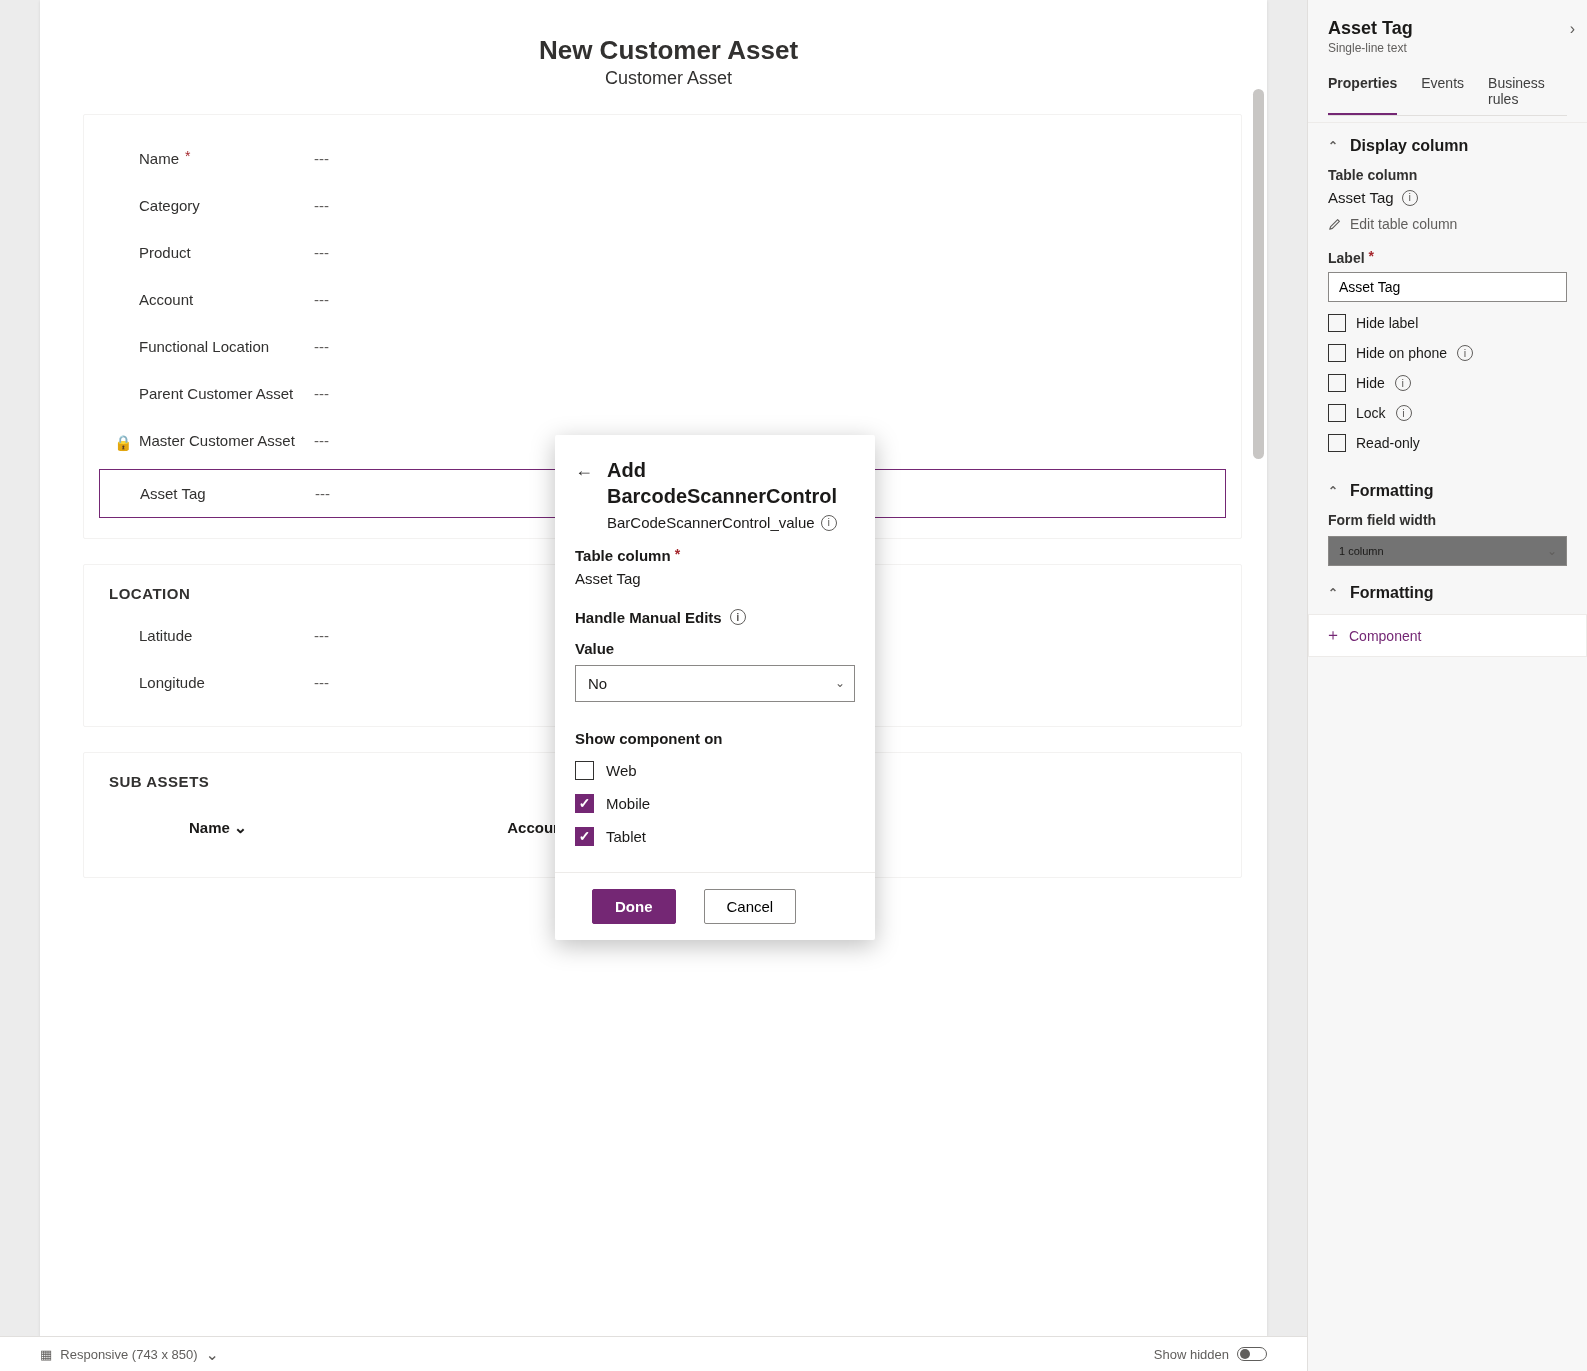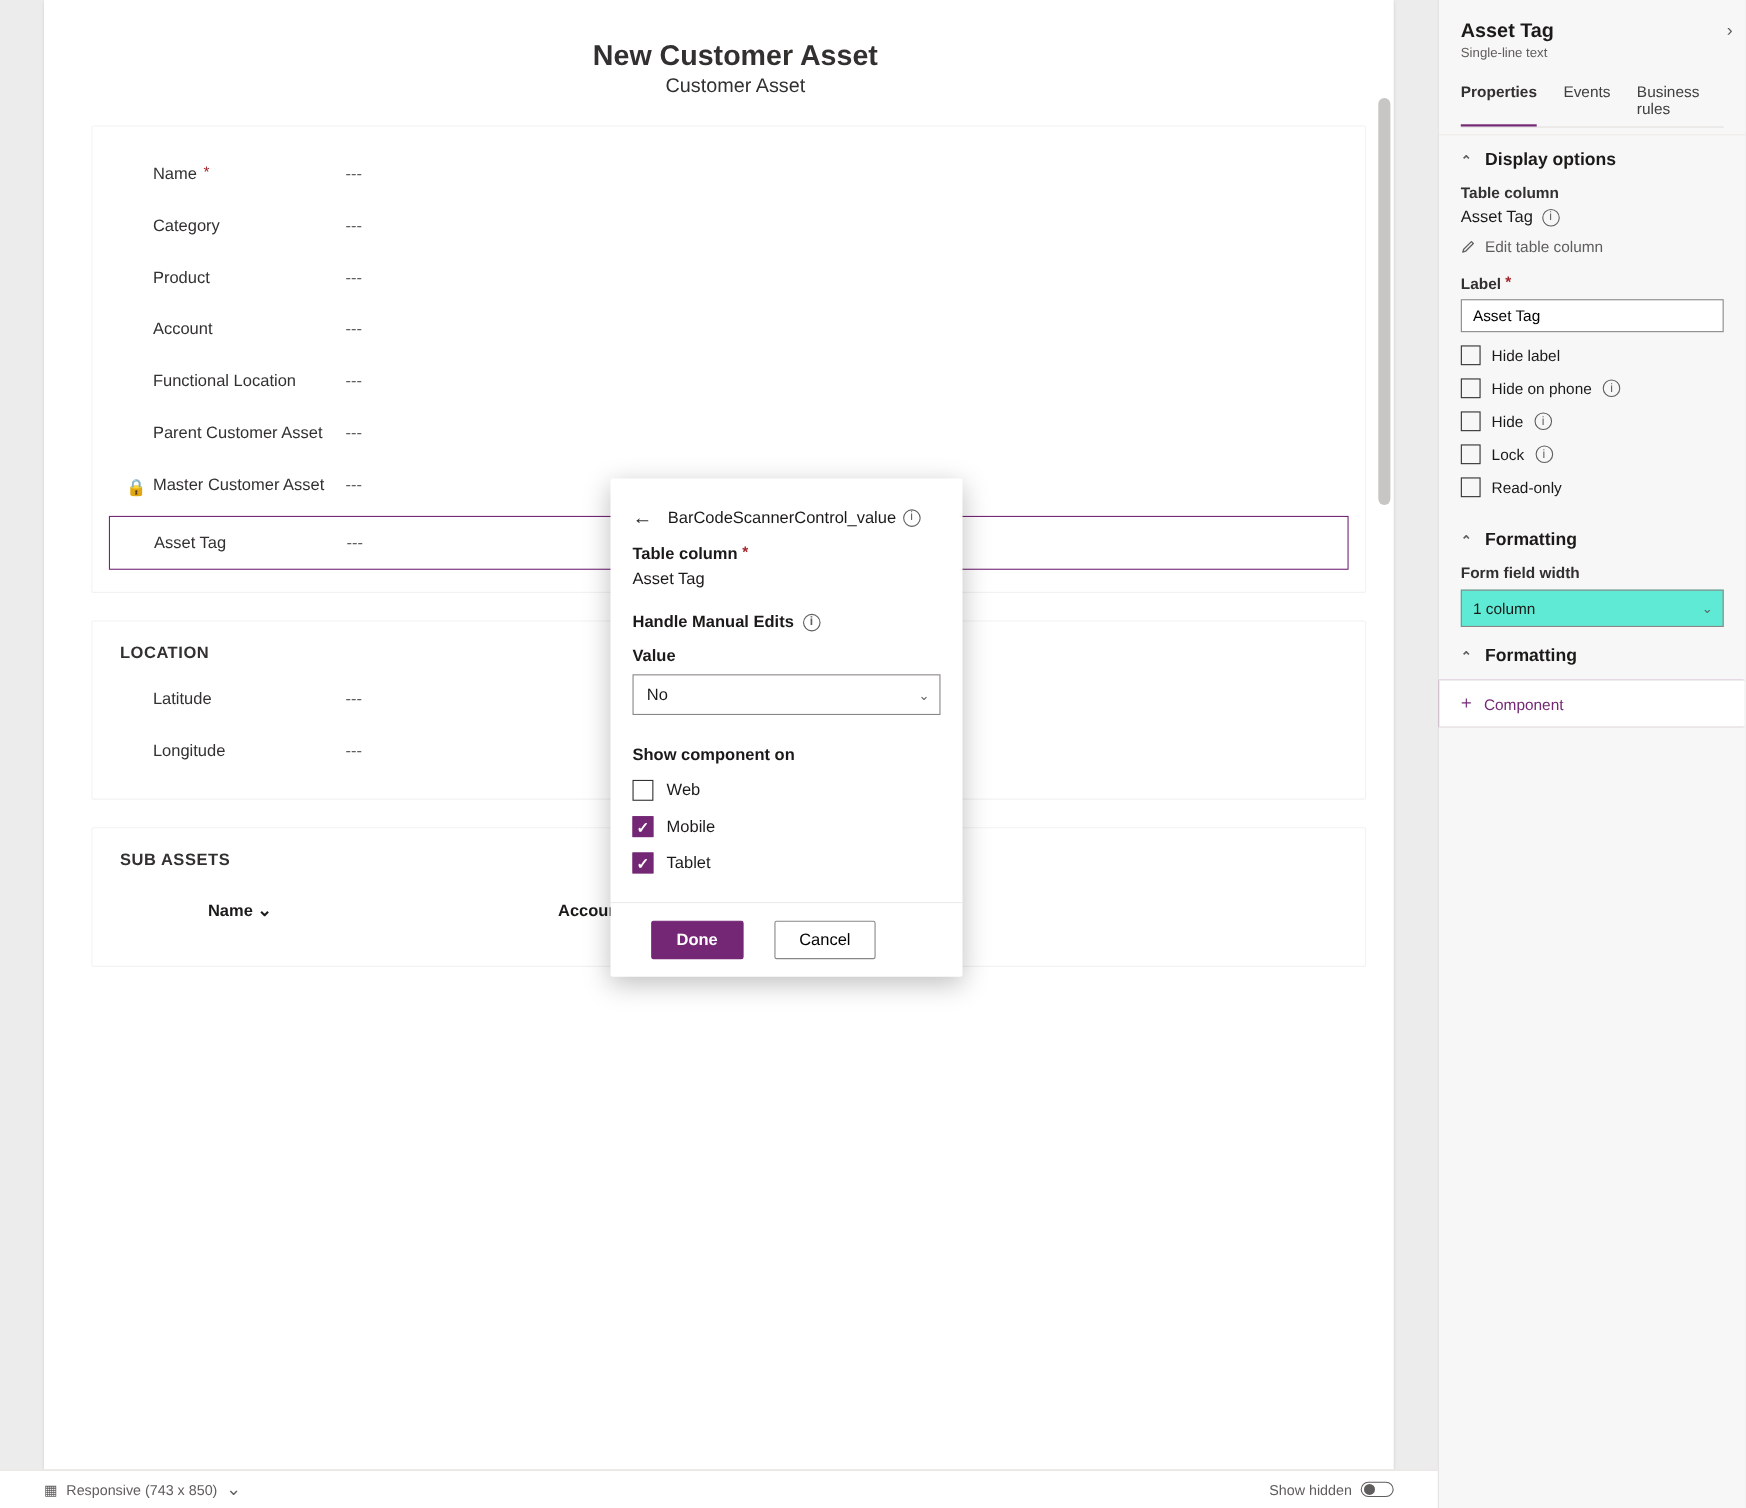--- a/index.html
+++ b/index.html
@@ -40,21 +40,21 @@
   .rp-section { padding: 14px 20px 4px 20px;}
   .rp-section-head { display:flex; align-items:center; gap:12px; font-size:16px; font-weight:600; cursor:pointer;}
   .rp-caret { font-size:12px; color:#605e5c; }
   .rp-block-label { font-size:14px; font-weight:600; margin-top:12px; color:#323130; }
   .rp-readval { font-size:15px; margin-top:6px; display:flex; align-items:center; gap:8px;}
   .rp-link { display:flex; align-items:center; gap:8px; color:#605e5c; font-size:14px; margin-top:10px; cursor:pointer;}
   .rp-input { width:100%; padding:6px 10px; font-size:14px; border:1px solid #8a8886; margin-top:6px; background:#fff;}
   .rp-check { display:flex; align-items:center; gap:10px; margin:12px 0; font-size:14px; }
   .rp-check .box { width:18px; height:18px; border:1px solid #323130; flex-shrink:0;}
   .rp-select-wrap { position:relative; margin-top:8px; }
-  .rp-select-wrap select, .rp-select { width:100%; padding:8px 30px 8px 10px; font-size:14px; border:1px solid #8a8886; background:#5eead4; appearance:none; }
+  .rp-select-wrap select, .rp-select { width:100%; padding:8px 30px 8px 10px; font-size:11px; border:1px solid #8a8886; background:#737373; appearance:none; }
   .rp-select-caret { position:absolute; right:10px; top:50%; transform:translateY(-50%); pointer-events:none; color:#605e5c; font-size:12px;}
   .add-comp-row { margin:8px 0 0 0; background:#fff; border:1px solid #edebe9; padding:10px 16px; display:flex; align-items:center; gap:8px; color:#742774; cursor:pointer; font-size:14px;}
   .add-comp-row.highlight { box-shadow: -2px 0 0 #742774; }
   
   .bottom-bar { position:absolute; left:0; right:280px; bottom:0; height:35px; background:#fff; border-top:1px solid #e1dfdd; display:flex; align-items:center; padding:0 40px; font-size:13px; color:#605e5c; justify-content:space-between;}
   .bb-left { display:flex; align-items:center; gap:8px;}
   .bb-right { display:flex; align-items:center; gap:8px;}
   .toggle { width:30px; height:14px; background:#fff; border:1px solid #605e5c; border-radius:8px; position:relative;}
   .toggle .knob { width:10px; height:10px; background:#605e5c; border-radius:50%; position:absolute; top:1px; left:2px;}
   
@@ -182,20 +182,21 @@
         </div>
       </div>
     </div>
   </div>
 
   <div class="popup">
     <div class="popup-inner">
       <div class="popup-head">
         <div class="popup-back">←</div>
         <div class="popup-title">
+          <div>Add BarcodeScannerControl</div>
           <div class="sub">
               <span>BarCodeScannerControl_value</span> 
               <i class="info-icon">i</i>
             </div>
         </div>
       </div>
       <div class="popup-section-label" style="margin-top:14px;"><span>Table column</span> <span class="field-req">*</span></div>
       <div style="font-size:15px; margin-top:6px;">Asset Tag</div>
 
       <div class="popup-section-label" style="margin-top:22px; display:flex; align-items:center; gap:8px;">
@@ -236,21 +237,21 @@
       <div class="rp-tabs" style="padding-left:0; padding-right:0; margin-top:10px;">
         <div class="active">Properties</div>
         <div>Events</div>
         <div>Business rules</div>
       </div>
     </div>
 
     <div class="rp-section">
       <div class="rp-section-head">
         <span class="rp-caret">⌃</span>
-        <span>Display options</span>
+        <span>Display column</span>
       </div>
       <div class="rp-block-label">Table column</div>
       <div class="rp-readval">
         <span>Asset Tag</span>
         <i class="info-icon">i</i>
       </div>
       <div class="rp-link">
         <span style="display:inline-block;width:14px;height:14px;">
           <svg viewBox="0 0 16 16" width="14" height="14">
               <path d="M2 14l1-3 8-8 2 2-8 8-3 1zM11 3l2 2" stroke="#605e5c" stroke-width="1.3" fill="none" stroke-linecap="round" stroke-linejoin="round"></path>

